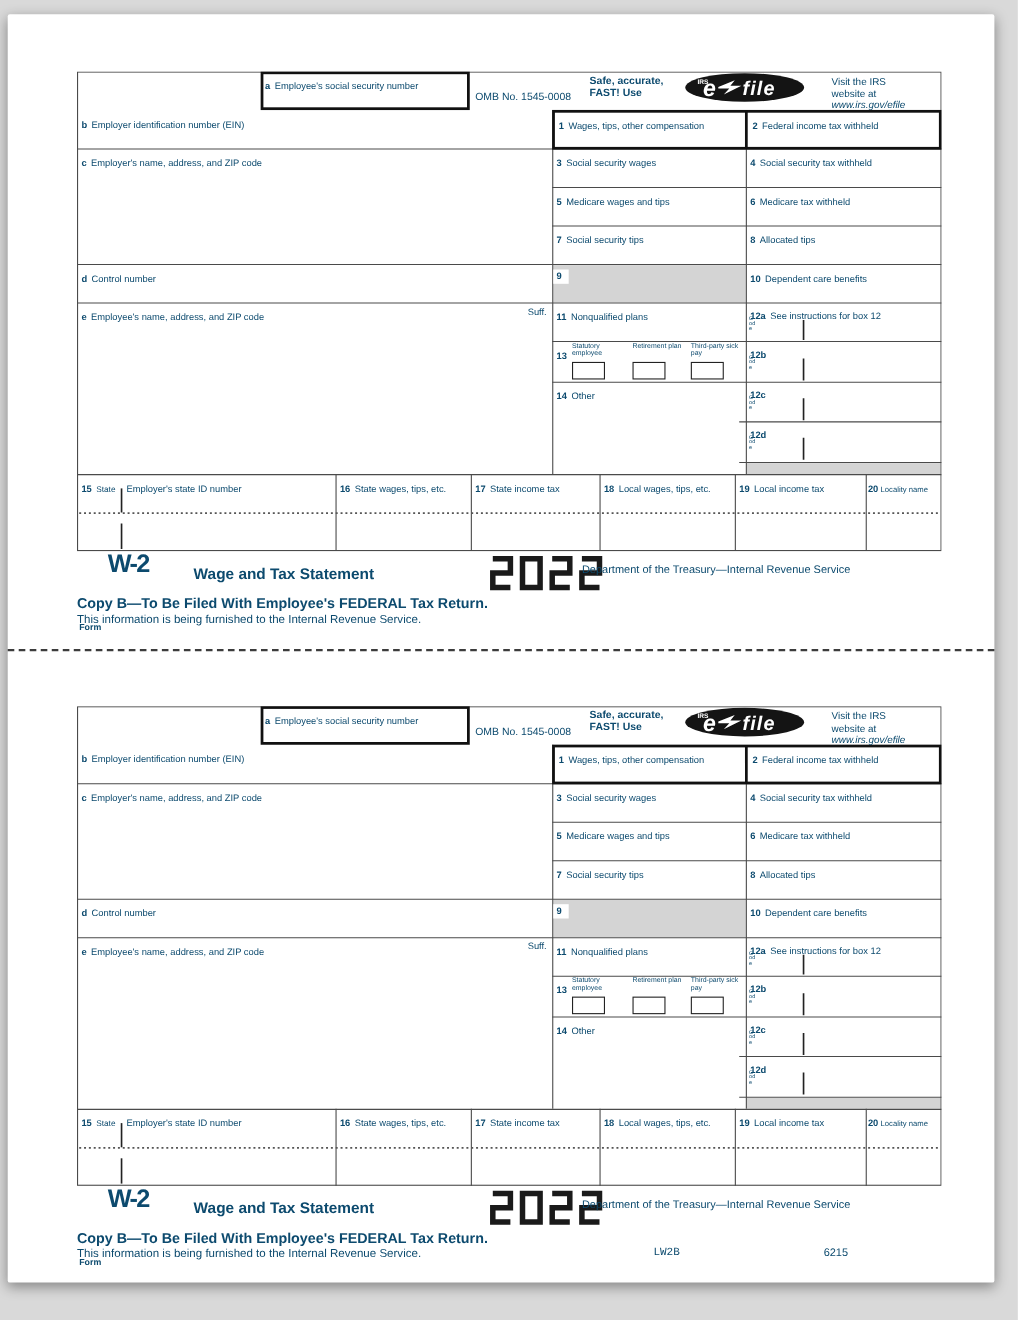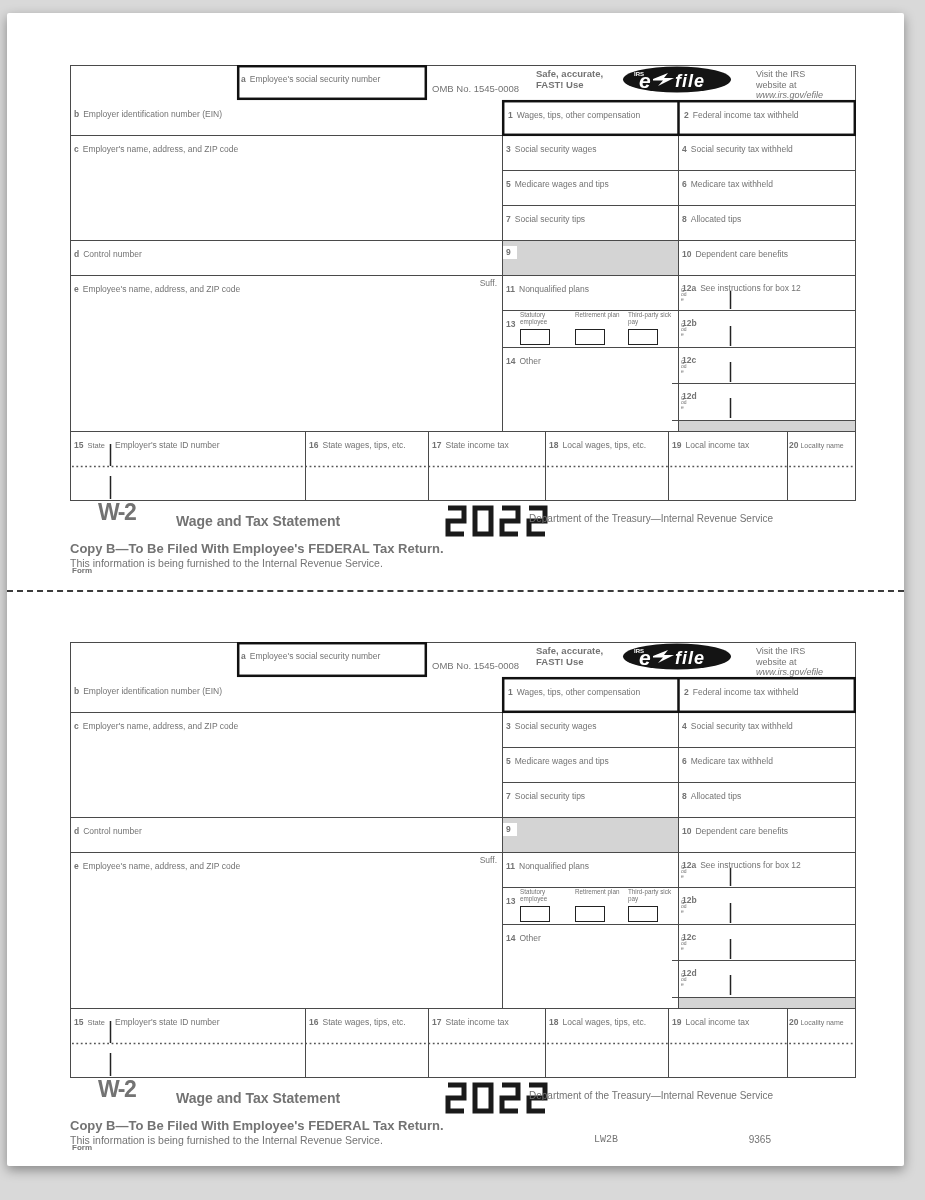--- a/index.html
+++ b/index.html
@@ -1,21 +1,21 @@
 <!DOCTYPE html>
 <html><head>
 <meta charset="utf-8">
 <style>
   html,body{margin:0;padding:0;}
   body{background:#c9c9c9;font-family:"Liberation Sans",sans-serif;}
   .stage{position:relative;width:925px;height:1200px;background:#d9d9d9;overflow:hidden;}
   .paper{position:absolute;left:7px;top:13px;width:897px;height:1153px;background:#fff;
          box-shadow:0 4px 12px rgba(0,0,0,.38);border-radius:2px;}
   .perforation{position:absolute;left:0;width:100%;top:577px;border-top:2.5px dashed #3c3c3c;height:0;}
-  .copy{position:absolute;left:63px;width:703px;height:515px;color:#737373;}
+  .copy{position:absolute;left:63px;width:703px;height:515px;color:#0c4a6e;}
   .copy[data-copy="0"]{top:52px;}
   .copy[data-copy="1"]{top:629px;}
   .grid{position:absolute;left:0;top:0;}
   .cell{position:absolute;padding:3px 4px;box-sizing:border-box;}
   .bnum{font-weight:bold;font-size:8.5px;margin-right:4px;white-space:nowrap;}
   .blbl{font-size:8.5px;white-space:nowrap;}
   .chip{display:inline-block;background:#fff;padding:1px 6px 2px 3px;}
   .codevert{position:absolute;left:3px;top:13px;width:6px;font-size:5px;line-height:4.4px;
             word-break:break-all;letter-spacing:0;}
   .suff{position:absolute;right:5px;top:3px;font-size:8.5px;}
@@ -383,16 +383,16 @@
     <div class="f-year"><svg width="108" height="36">
             <path d="M4,5 H20 V18 H4 V31 H20" fill="none" stroke="#1a1a1a" stroke-width="5"></path>
             <path d="M31,5 H47 V31 H31 Z" fill="none" stroke="#1a1a1a" stroke-width="5"></path>
             <path d="M58,5 H74 V18 H58 V31 H74" fill="none" stroke="#1a1a1a" stroke-width="5"></path>
             <path d="M85,5 H101 V18 H85 V31 H101" fill="none" stroke="#1a1a1a" stroke-width="5"></path>
           </svg></div>
     <div class="f-dept">Department of the Treasury—Internal Revenue Service</div>
     <div class="f-copy">Copy B—To Be Filed With Employee's FEDERAL Tax Return.</div>
     <div class="f-info">This information is being furnished to the Internal Revenue Service.</div>
     <div class="f-mark-l">LW2B</div>
-    <div class="f-mark-r">9365</div>
+    <div class="f-mark-r">6215</div>
   </div>
     </div>
 </div>
 
 </body></html>

